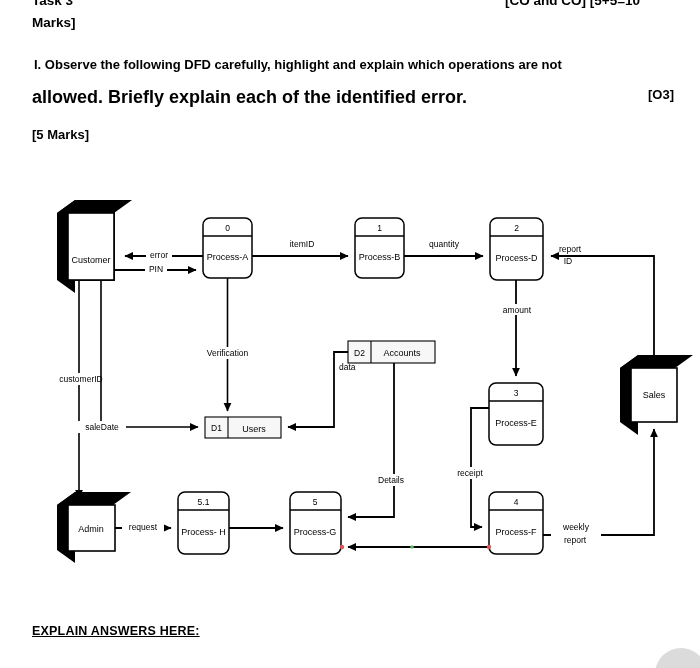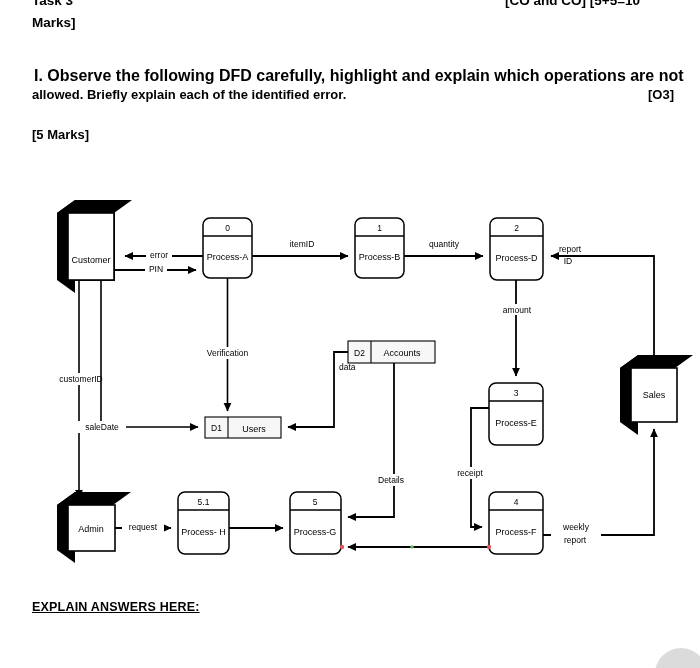--- a/index.html
+++ b/index.html
@@ -21,29 +21,29 @@
     position: absolute;
     font-weight: bold;
     font-size: 13.5px;
     line-height: 1.0;
     color: #000;
     white-space: nowrap;
   }
   #hdr-task      { left: 32px;  top: -6px; }
   #hdr-co        { left: 505px; top: -6px; }
   #hdr-marks     { left: 32px;  top: 16px; text-align: center; }
-  #q-line1       { left: 34px;  top: 68px;  font-size: 16px; }
-  #q-line2       { left: 32px;  top: 88px;  font-size: 13px; }
+  #q-line1       { left: 34px;  top: 58px;  font-size: 13px; }
+  #q-line2       { left: 32px;  top: 88px;  font-size: 18px; }
   #q-o3          { left: 648px; top: 88px;  font-size: 13px; }
   #q-line3       { left: 32px;  top: 114px; font-size: 13px; margin-top: 14px; }
 
   #answers-label {
     position: absolute;
     left: 32px;
-    top: 600px;
+    top: 624px;
     font-weight: bold;
     font-size: 12.5px;
     text-decoration: underline;
     letter-spacing: 0.2px;
     white-space: nowrap;
   }
 
   
   #dfd {
     position: absolute;

